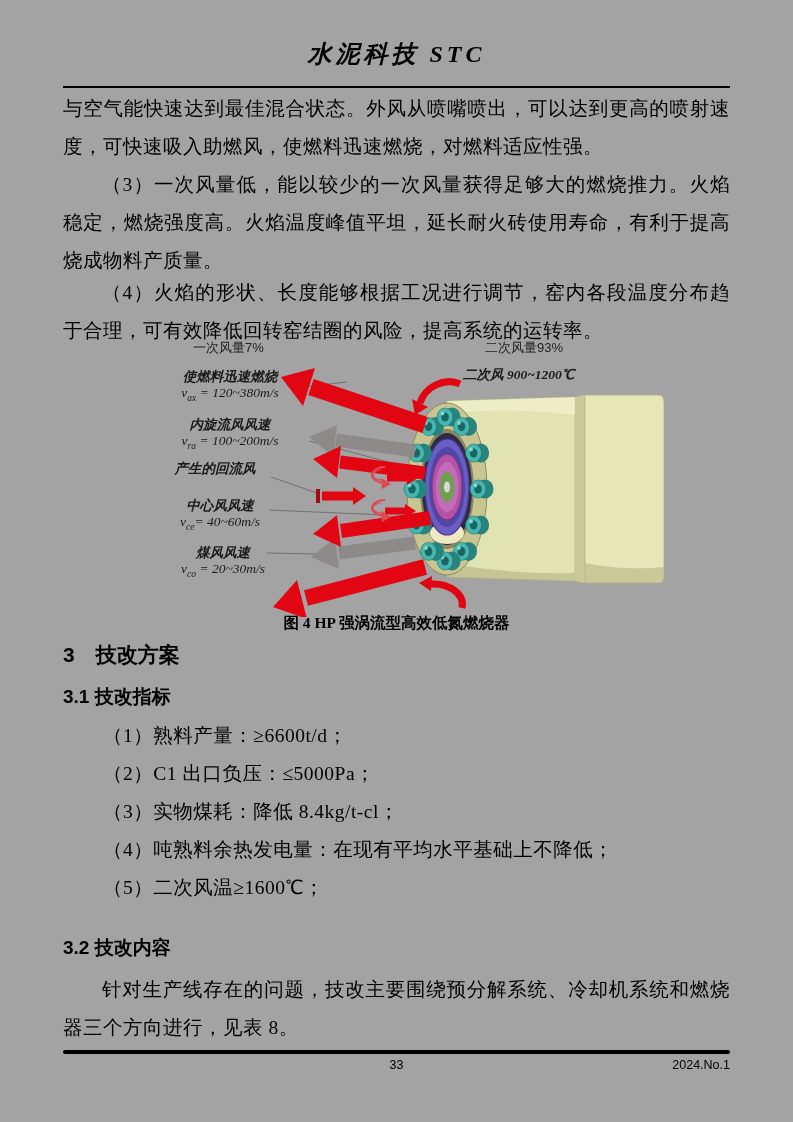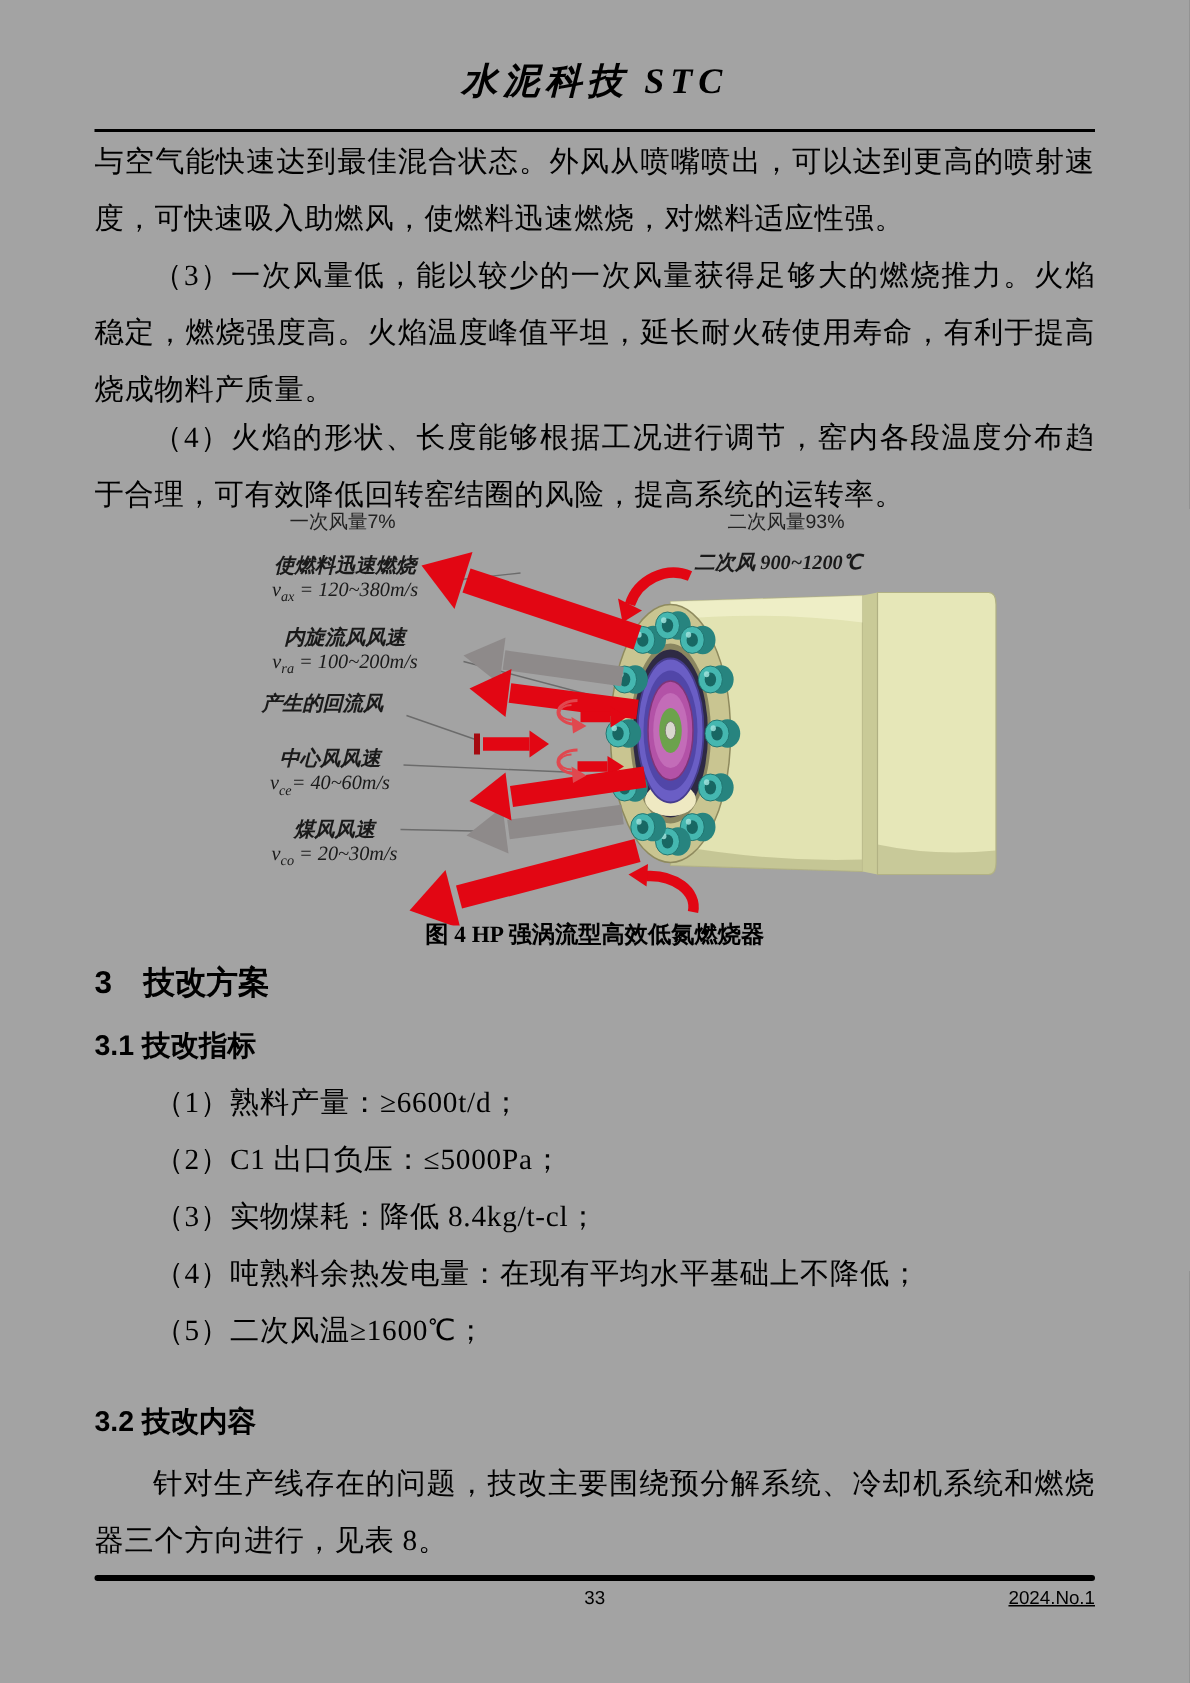--- a/index.html
+++ b/index.html
@@ -24,21 +24,21 @@
   .caption{top:613px;text-align:center;font-size:15.5px;font-weight:bold;}
   .h-sec{font-family:"Liberation Sans",sans-serif;font-weight:bold;}
   .h3{top:641px;font-size:21px;}
   .h31{top:684px;font-size:19px;}
   .h32{top:935px;font-size:19px;}
   .list{top:717px;font-size:19.5px;line-height:38px;padding-left:0;}
   .list .li{padding-left:40px;letter-spacing:0.5px;}
   .p32{top:971px;}
   .footer-rule{top:1050px;height:3.5px;background:#000;border-radius:2px;}
   .footer-page{top:1058px;text-align:center;font-size:12.5px;font-family:"Liberation Sans",sans-serif;}
-  .footer-issue{top:1058px;text-align:right;font-size:12.5px;font-family:"Liberation Sans",sans-serif;text-decoration:underline;}
+  .footer-issue{top:1058px;text-align:right;font-size:12.5px;font-family:"Liberation Sans",sans-serif;}
   
   .ar-line{stroke:#e20613;}
   .ar-head{fill:#e20613;}
   .gr-line{stroke:#8e8a8a;}
   .gr-head{fill:#8e8a8a;}
   .leader{stroke:#6b6b6b;stroke-width:0.9;}
   .hook{stroke:#e0484f;fill:none;}
 </style>
 </head>
 <body>

